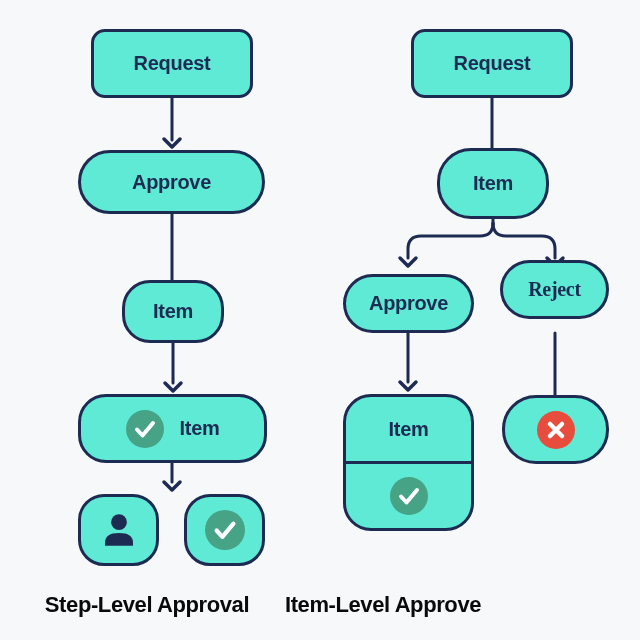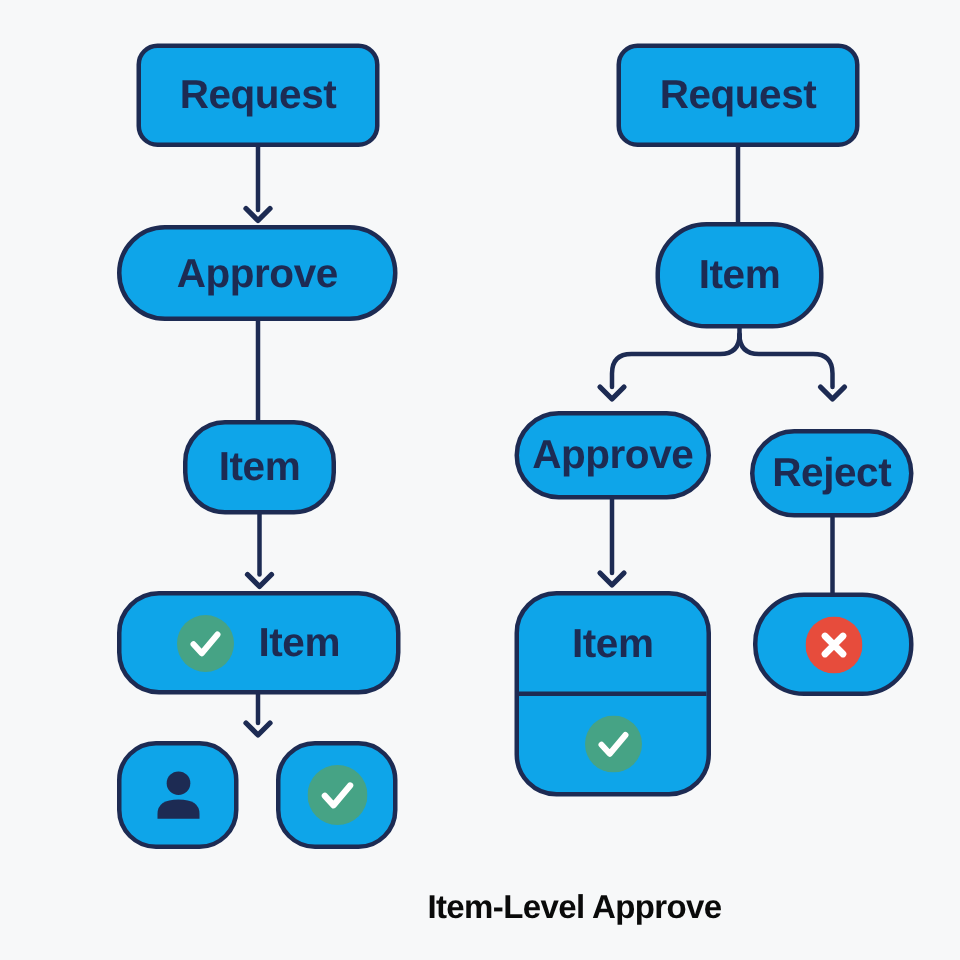--- a/index.html
+++ b/index.html
@@ -14,28 +14,28 @@
     width: 640px; height: 640px;
     background: #f7f8f9;
   }
   .connectors {
     position: absolute; inset: 0;
     width: 640px; height: 640px;
   }
   .node {
     position: absolute;
     box-sizing: border-box;
-    background: #0ea5e9;
+    background: #5eead4;
     border: 3px solid #1d2b53;
     display: flex;
     align-items: center;
     justify-content: center;
     color: #1d2b53;
     font-weight: 700;
-    font-size: 27px;
+    font-size: 20px;
     letter-spacing: -0.3px;
   }
   .node .row { display: flex; align-items: center; gap: 16px; }
   .split { flex-direction: column; padding: 0; align-items: stretch; justify-content: stretch; }
   .split .half { flex: 1; display: flex; align-items: center; justify-content: center; }
   .split .divider { height: 0; border-top: 3px solid #1d2b53; }
   .caption {
     position: absolute;
     top: 592px;
     font-size: 22px;
@@ -106,34 +106,35 @@
     </svg>
   </div>
 
   <div class="node" style="left:184px; top:494px; width:81px; height:72px; border-radius:26px;">
     <svg class="icon" width="40" height="40" viewBox="0 0 38 38">
       <circle cx="19" cy="19" r="19" fill="#46a385"></circle>
       <path d="M11 19.5 L16.5 25.5 L27 13" fill="none" stroke="#ffffff" stroke-width="4" stroke-linecap="round" stroke-linejoin="round"></path>
     </svg>
   </div>
 
+  <div class="caption left">Step-Level Approval</div>
 
   <div class="node" style="left:411px; top:29px; width:162px; height:69px; border-radius:14px;">
     <span>Request</span>
   </div>
 
   <div class="node" style="left:437px; top:148px; width:112px; height:71px; border-radius:34px;">
     <span>Item</span>
   </div>
 
   <div class="node" style="left:343px; top:274px; width:131px; height:59px; border-radius:30px;">
     <span>Approve</span>
   </div>
 
-  <div class="node" style="left:500px; top:286px; width:109px; height:59px; border-radius:30px;">
+  <div class="node" style="left:500px; top:260px; width:109px; height:59px; border-radius:30px;font-family:Liberation Serif, serif;">
     <span>Reject</span>
   </div>
 
   <div class="node split" style="left:343px; top:394px; width:131px; height:137px; border-radius:28px;">
     <div class="half">
       <span>Item</span>
     </div>
     <div class="divider"></div>
     <div class="half">
       <svg class="icon" width="38" height="38" viewBox="0 0 38 38">

